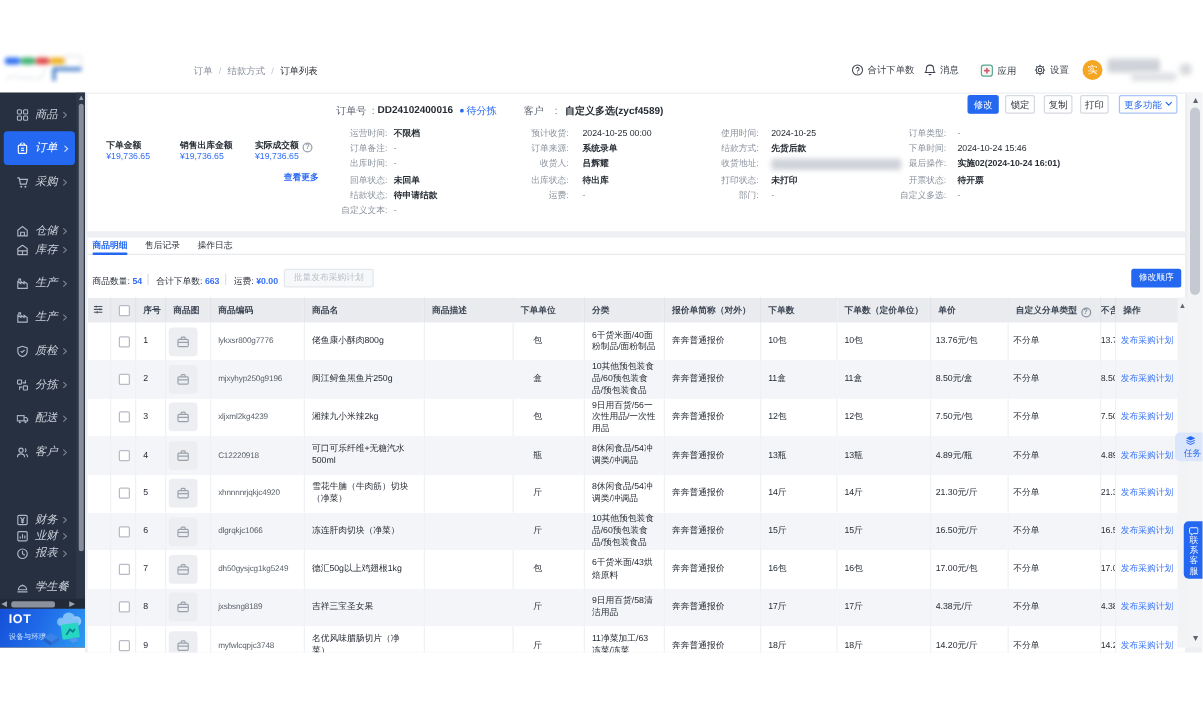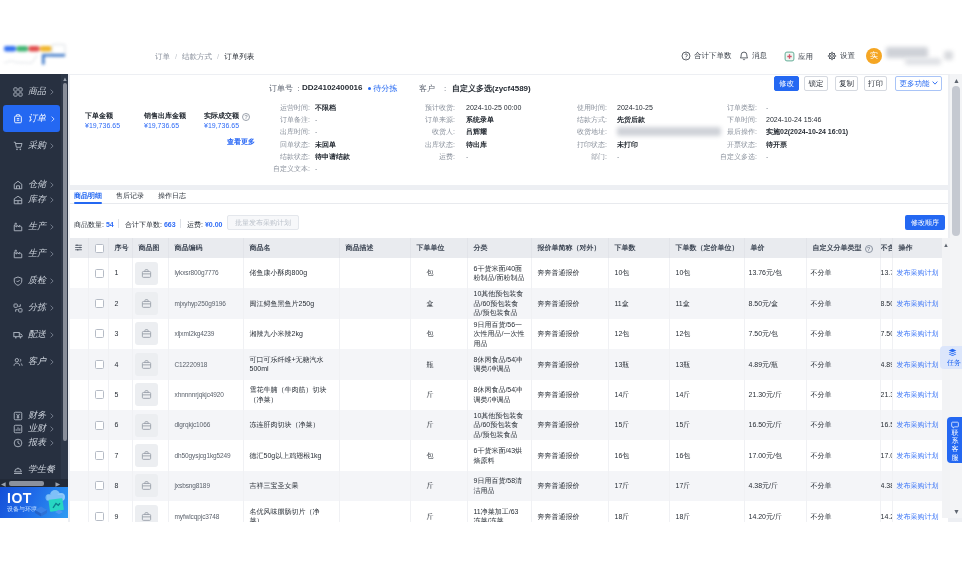--- a/index.html
+++ b/index.html
@@ -27,21 +27,21 @@
   .menu-item.active { left:3px; width:57px; background:#2468f2; border-radius:3px; color:#fff; }
   .menu-item.active .mi-icon { color:#fff; margin-left:10px; }
   .menu-item.active .mi-chev { color:#dbe6ff; margin-right:4px; }
   #side-vscroll { position:absolute; right:0; top:0; width:7px; height:405px; background:#2d3748; }
   #side-vthumb { position:absolute; right:1px; top:9px; width:4.5px; height:358px; background:#878d99; border-radius:2px; }
   #side-hscroll { position:absolute; left:0; top:405px; width:68px; height:8px; background:#222a38; }
   #side-hthumb { position:absolute; left:9px; top:1.5px; width:35px; height:5px; background:#8b919d; border-radius:2px; }
   .scroll-arrow { position:absolute; font-size:6px; color:#9aa2ae; line-height:6px; }
   #iot-banner { position:absolute; left:0; top:413px; width:68px; height:31px;
                 background:linear-gradient(115deg,#1550d8 0%,#1f6ae8 45%,#2e9bf2 100%); overflow:hidden; }
-  #iot-title { position:absolute; left:7px; top:3px; color:#fff; font-size:14px; font-weight:700; letter-spacing:.5px; }
+  #iot-title { position:absolute; left:7px; top:3px; color:#fff; font-size:10px; font-weight:700; letter-spacing:.5px; }
   #iot-sub { position:absolute; left:7px; top:18px; color:#c9e2ff; font-size:6px; }
 
   
   #main { position:absolute; left:68px; top:74px; width:894px; height:448px; background:#edeff3; }
   .card { position:absolute; background:#fff; }
   #card1 { left:2px; top:1px; width:878px; height:110px; }
   #card2 { left:2px; top:116px; width:878px; height:332px; overflow:hidden; }
 
   
   .olabel { color:#5f6673; font-size:8px; }

